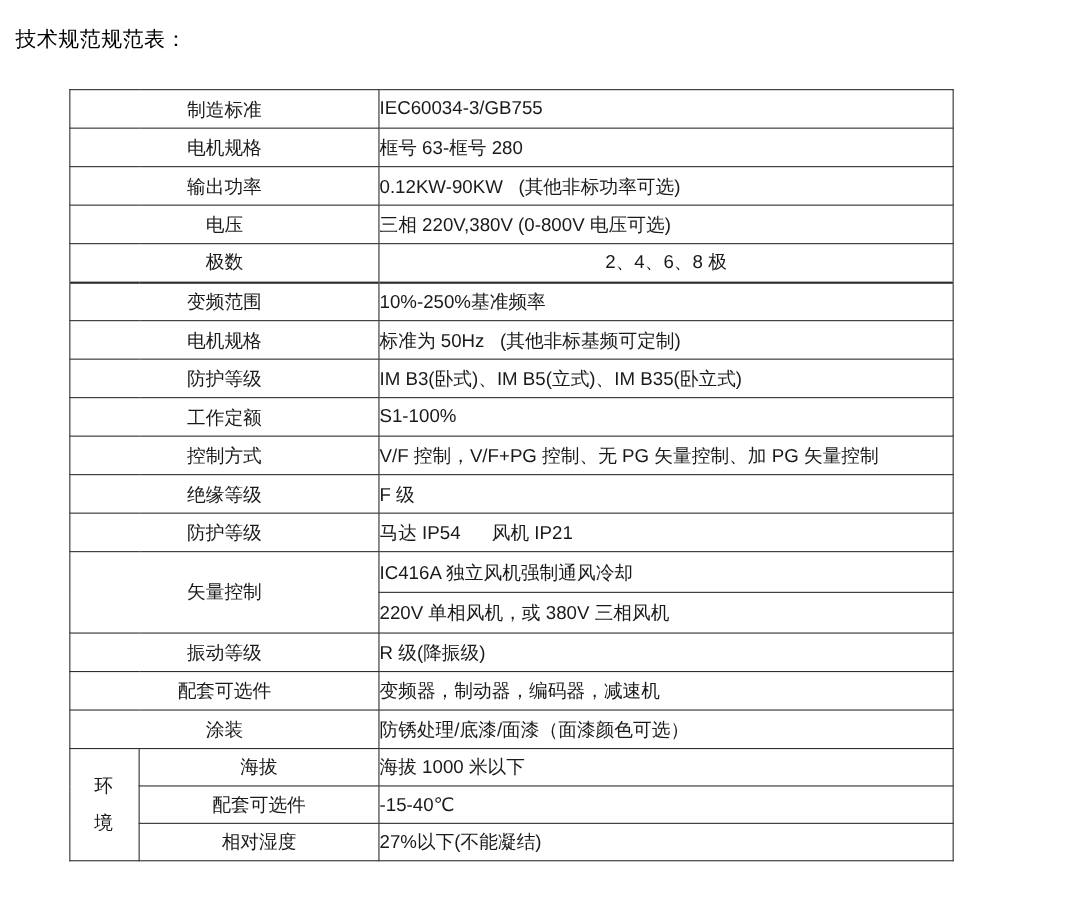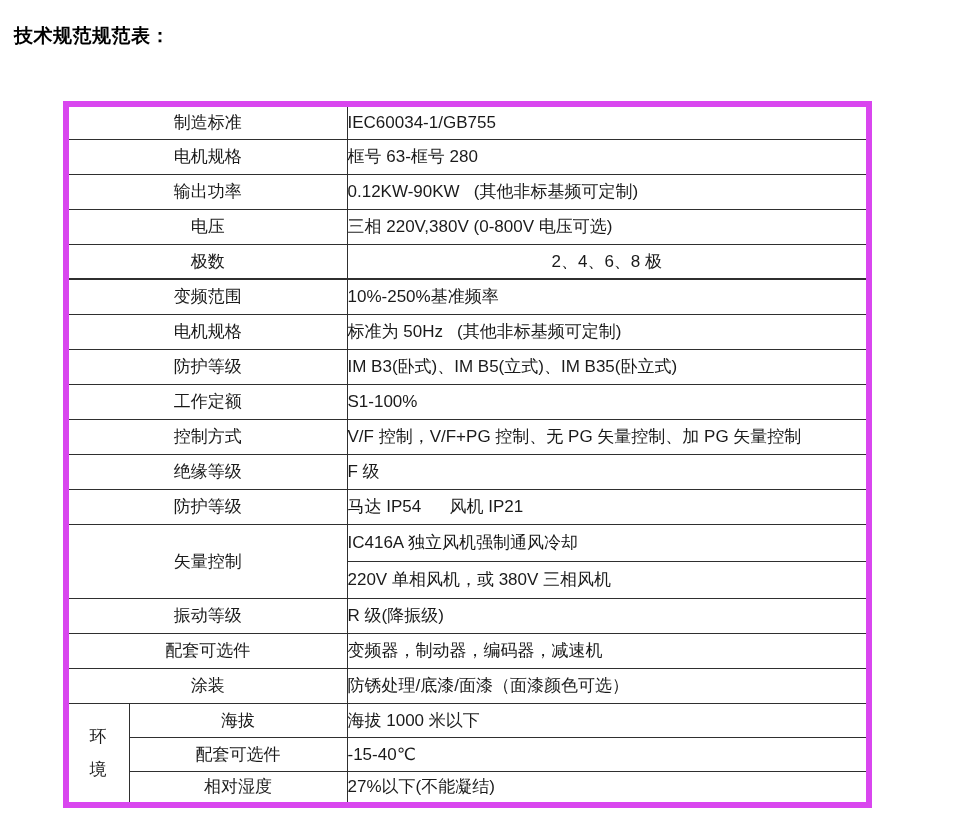--- a/index.html
+++ b/index.html
@@ -10,30 +10,30 @@
   body {
     width: 969px;
     height: 821px;
     font-family: "Liberation Sans", "DejaVu Sans", sans-serif;
     color: #1a1a1a;
     overflow: hidden;
   }
   .page-title {
     margin: 23px 0 0 14px;
     font-size: 19px;
-    font-weight: 700;
+    font-weight: 400;
     color: #000000;
     letter-spacing: 0.5px;
   }
   table.spec-table {
     border-collapse: collapse;
-    margin: 52px 0 0 63px;
+    margin: 32px 0 0 63px;
     table-layout: fixed;
     width: 803px;
-    border: 6px solid #d946ef;
+    border: 1px solid #d946ef;
   }
   table.spec-table td {
     border: 1px solid #2f2f2f;
     font-size: 17px;
     color: #1a1a1a;
     padding: 0;
     vertical-align: middle;
   }
   table.spec-table tr { height: 35px; }
   table.spec-table tr.cooling-row { height: 37px; }
@@ -69,29 +69,29 @@
 
 <table class="spec-table">
   <colgroup>
     <col style="width:63px">
     <col style="width:218px">
     <col style="width:522px">
   </colgroup>
   <tbody>
     <tr>
       <td colspan="2" class="label-cell">制造标准</td>
-      <td class="value-cell">IEC60034-1/GB755</td>
+      <td class="value-cell">IEC60034-3/GB755</td>
     </tr>
     <tr>
       <td colspan="2" class="label-cell">电机规格</td>
       <td class="value-cell">框号 63-框号 280</td>
     </tr>
     <tr>
       <td colspan="2" class="label-cell">输出功率</td>
-      <td class="value-cell">0.12KW-90KW   (其他非标基频可定制)</td>
+      <td class="value-cell">0.12KW-90KW   (其他非标功率可选)</td>
     </tr>
     <tr>
       <td colspan="2" class="label-cell">电压</td>
       <td class="value-cell">三相 220V,380V (0-800V 电压可选)</td>
     </tr>
     <tr class="thick-bottom">
       <td colspan="2" class="label-cell">极数</td>
       <td class="value-cell">2、4、6、8 极</td>
     </tr>
     <tr>

